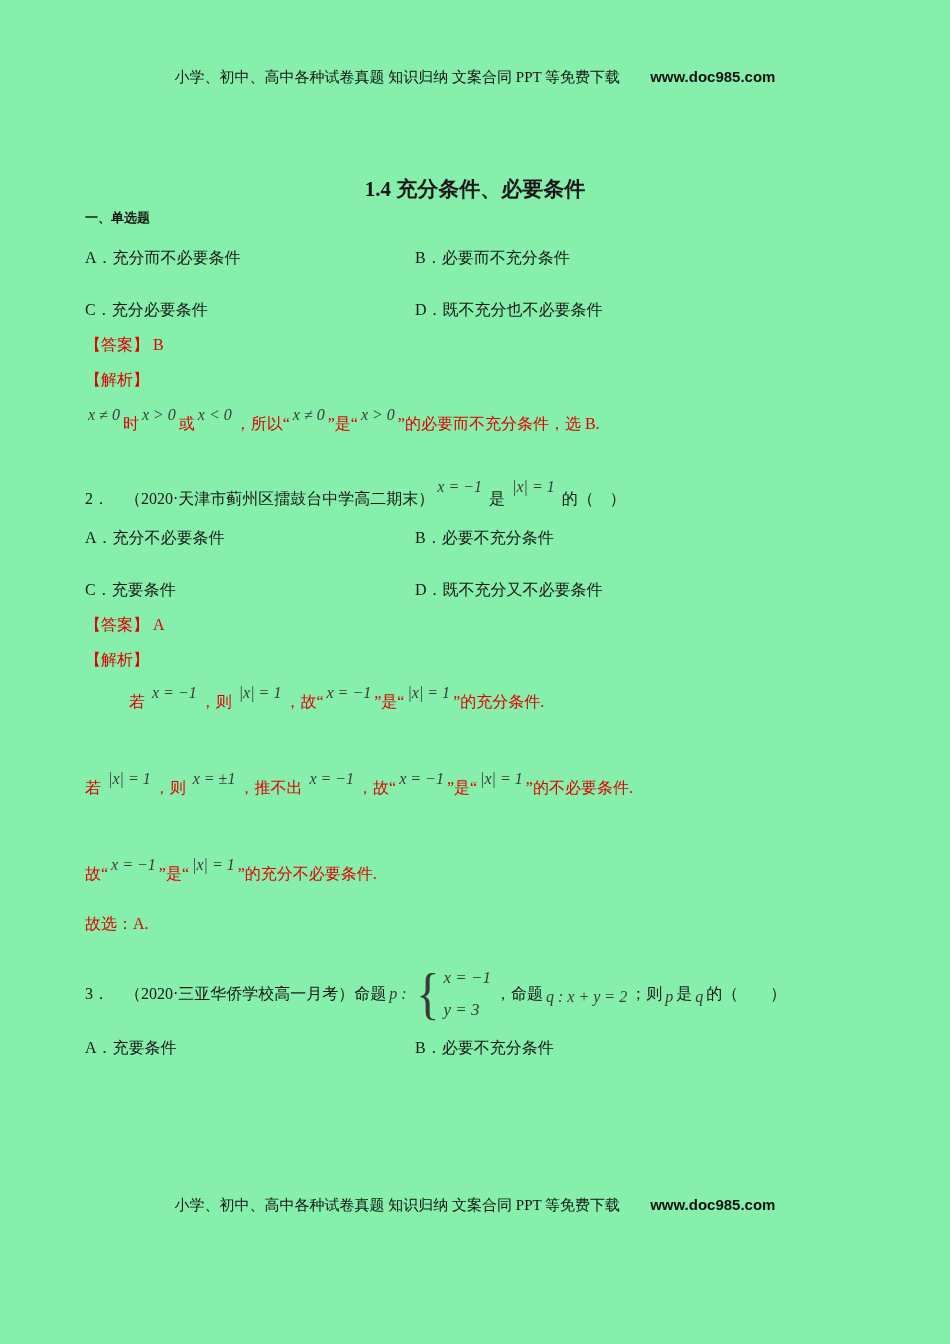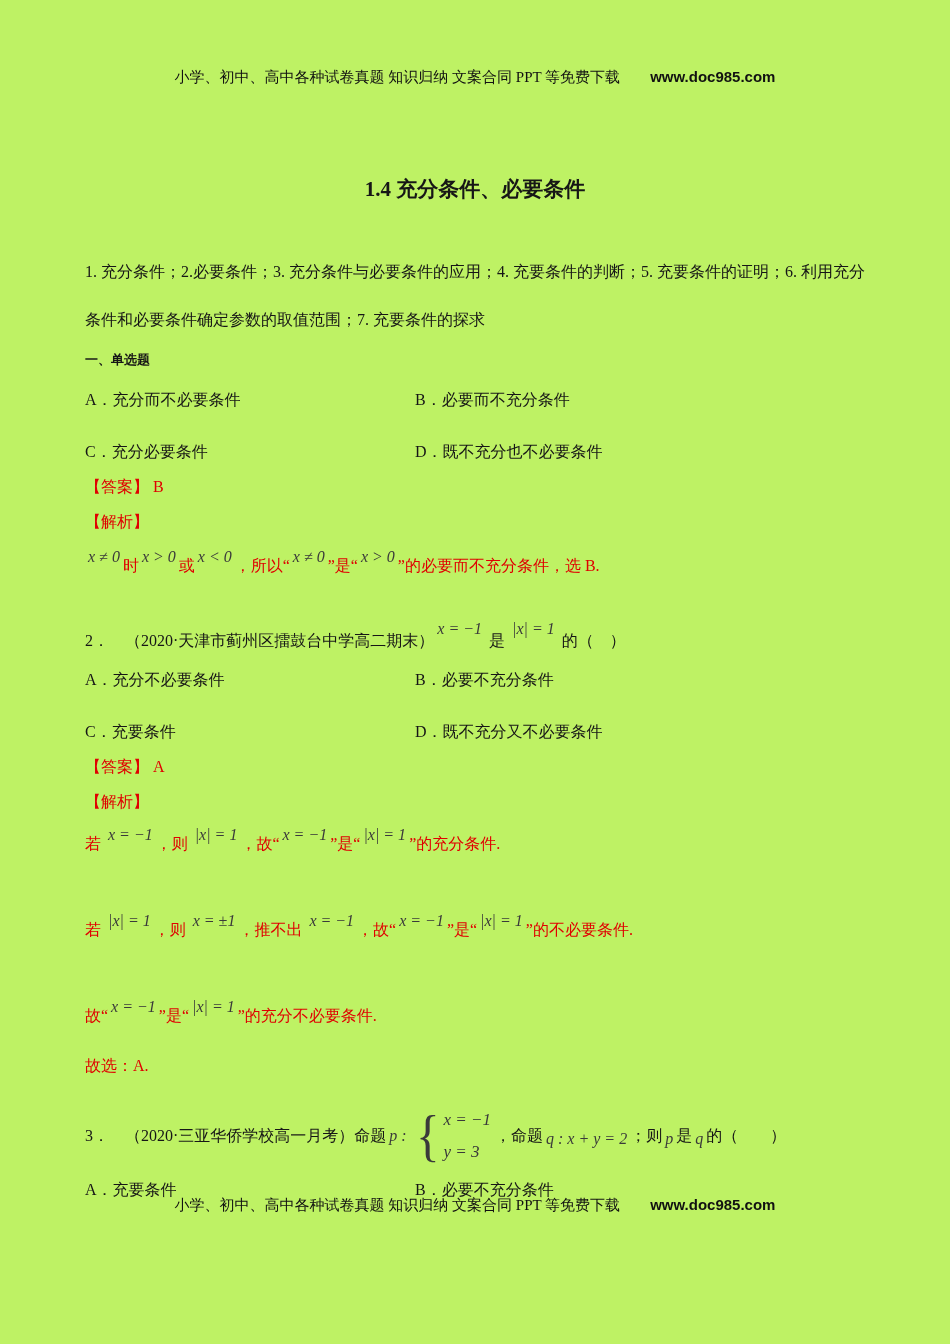--- a/index.html
+++ b/index.html
@@ -5,21 +5,21 @@
   :root{
     --red:#e00000;
     --ink:#161616;
     --math:#3a3a3a;
   }
   *{box-sizing:border-box;}
   html,body{margin:0;padding:0;background:#fff;}
   .page{
     position:relative;
     width:950px;height:1344px;
-    background:#bef264;
+    background:#86efac;
     font-family:"Liberation Serif","DejaVu Serif",serif;
     color:var(--ink);
     font-size:16px;
     overflow:hidden;
   }
   .hdr,.ftr{
     position:absolute;left:0;right:0;
     text-align:center;
     font-size:15px;
     color:#111;
@@ -87,21 +87,21 @@
     color:var(--red);
   }
   .ans-line .ans-val{margin-left:4px;}
   .expl{
     line-height:20px;
     color:var(--red);
   }
   .expl .seg-m{position:relative;top:-9px;}
   .expl-pad{padding-top:14px;}
   .mt10{margin-top:10px;}
-  .mt8{margin-top:8px;}
+  .mt8{margin-top:8px;margin-left:44px;}
   .mt32{margin-top:52px;}
   .mt30{margin-top:30px;}
   .mt36{margin-top:36px;}
   .q3-stem{
     margin-top:18px;
     height:84px;
     display:flex;
     align-items:center;
     line-height:24px;
   }
@@ -144,21 +144,20 @@
 <div class="page">
 
   <div class="hdr">
     <span>小学、初中、高中各种试卷真题 知识归纳 文案合同 PPT 等免费下载</span><span class="site-url">www.doc985.com</span>
   </div>
 
   <div class="content">
 
     <div class="doc-title">1.4 充分条件、必要条件</div>
 
-    <div class="intro">1. 充分条件；2.必要条件；3. 充分条件与必要条件的应用；4. 充要条件的判断；5. 充要条件的证明；6. 利用充分条件和必要条件确定参数的取值范围；7. 充要条件的探求</div>
 
     <div class="section-heading">一、单选题</div>
 
 
     <div class="opts opts-q1">
       <span>A．充分而不必要条件</span>
       <span>B．必要而不充分条件</span>
       <span>C．充分必要条件</span>
       <span>D．既不充分也不必要条件</span>
     </div>

